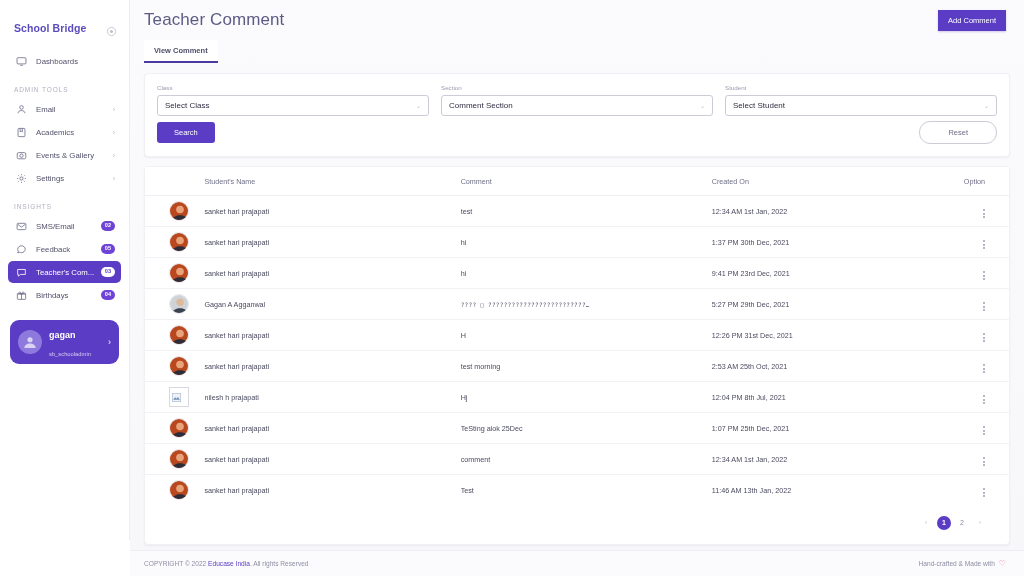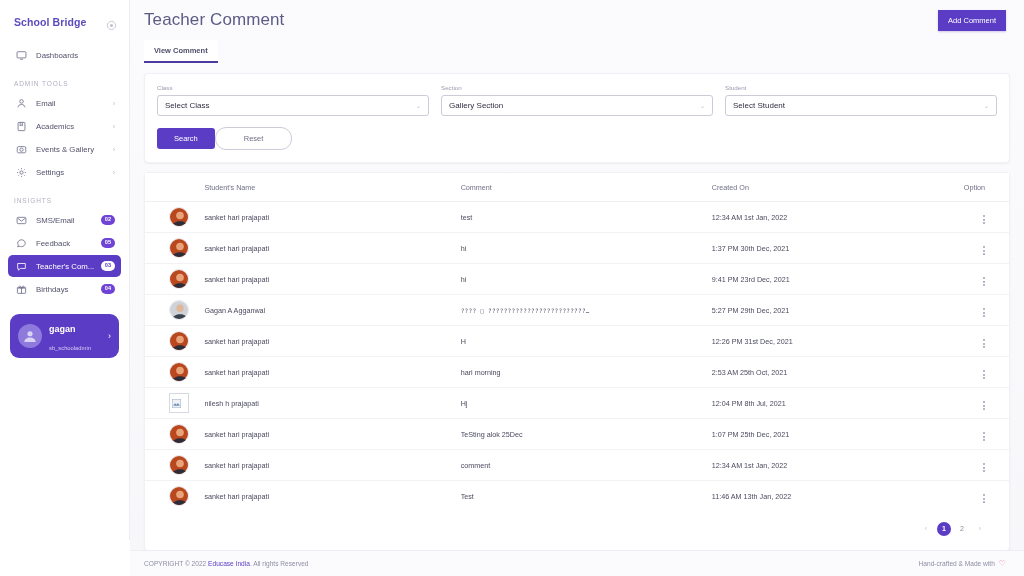--- a/index.html
+++ b/index.html
@@ -10,21 +10,21 @@
     overflow: hidden;
   }
   .app { display: flex; width: 1024px; height: 576px; position: relative; }
 
   
   .sidebar {
     width: 130px; height: 540px;
     background: #ffffff;
     border-right: 1px solid #ececf3;
     flex: 0 0 130px;
-    padding-top: 10px;
+    padding-top: 16px;
     position: relative;
   }
   .brand-row {
     display: flex; align-items: center; justify-content: space-between;
     padding: 2px 12px 0 14px; height: 22px;
   }
   .brand-name {
     font-size: 10.5px; font-weight: bold; color: #5b4bbd; letter-spacing: .1px;
   }
   .brand-dot { width: 11px; height: 11px; opacity: .55; }
@@ -101,21 +101,21 @@
   .filter-row { display: flex; gap: 12px; }
   .filter-col { flex: 1 1 0; }
   .field-label { font-size: 6.2px; color: #9a9ab0; margin-bottom: 4px; }
   .select-box {
     height: 21px; border: 1px solid #ccccd8; border-radius: 3px;
     background: #fff; display: flex; align-items: center; justify-content: space-between;
     padding: 0 7px; cursor: pointer;
   }
   .select-box .val { font-size: 8px; color: #2e2e42; }
   .select-box .caret { color: #b9b9cb; font-size: 6px; }
-  .action-row { display: flex; justify-content: flex-start; align-items: center; margin-top: 11px; }
+  .action-row { display: flex; justify-content: space-between; align-items: center; margin-top: 5px; gap: 24px; }
   .search-btn {
     background: #5b3cc4; color: #fff; border: none; border-radius: 3px;
     font-size: 7.5px; padding: 6px 17px; cursor: pointer;
   }
   .reset-btn {
     background: #fff; color: #6e6e86; border: 1px solid #ccccd8; border-radius: 11px;
     font-size: 7.5px; padding: 6px 28px; cursor: pointer;
   }
 
   .table-card { margin-top: 9px; padding-bottom: 6px; }
@@ -317,21 +317,21 @@
         <div class="filter-col">
           <div class="field-label">Class</div>
           <div class="select-box">
             <span class="val">Select Class</span>
             <span class="caret">⌄</span>
           </div>
         </div>
         <div class="filter-col">
           <div class="field-label">Section</div>
           <div class="select-box">
-            <span class="val">Gallery Section</span>
+            <span class="val">Comment Section</span>
             <span class="caret">⌄</span>
           </div>
         </div>
         <div class="filter-col">
           <div class="field-label">Student</div>
           <div class="select-box">
             <span class="val">Select Student</span>
             <span class="caret">⌄</span>
           </div>
         </div>
@@ -452,21 +452,21 @@
             <tr>
               <td class="col-avatar">
                 <span class="row-avatar"><svg viewBox="0 0 24 24" width="20" height="20">
                     <rect width="24" height="24" fill="#b9481f"></rect>
                     <circle cx="12" cy="9" r="4.6" fill="#e8a37a"></circle>
                     <path d="M2 24c0-5 4.6-8 10-8s10 3 10 8z" fill="#2d2d3a"></path>
                   </svg></span>
               </td>
               <td class="col-name">sanket hari prajapati</td>
               <td class="col-comment">
-                <span class="comment-cell">hari morning</span>
+                <span class="comment-cell">test morning</span>
               </td>
               <td class="col-date">2:53 AM 25th Oct, 2021</td>
               <td class="col-option"><span class="dots">
                   <i></i>
                   <i></i>
                   <i></i>
                 </span></td>
             </tr>
             <tr>
               <td class="col-avatar">

